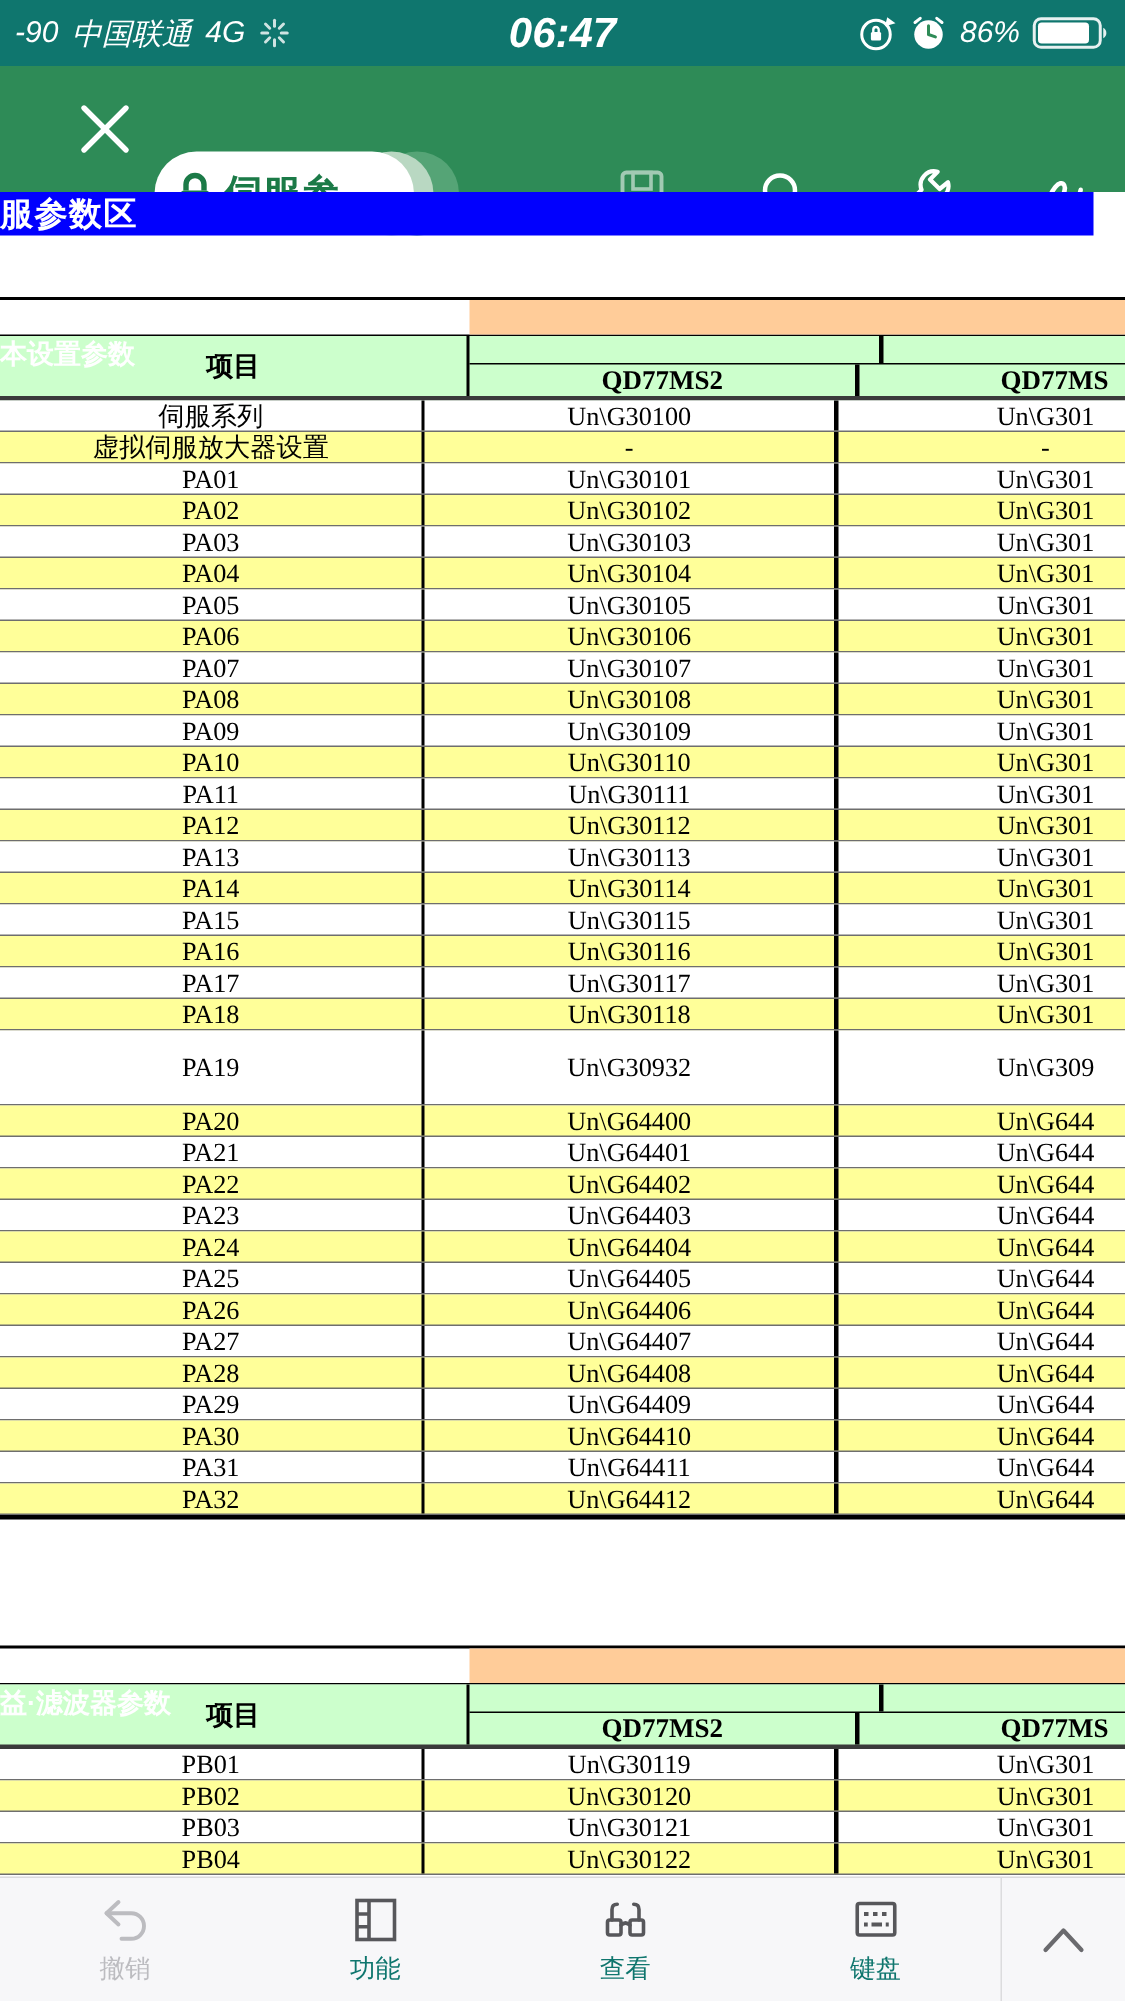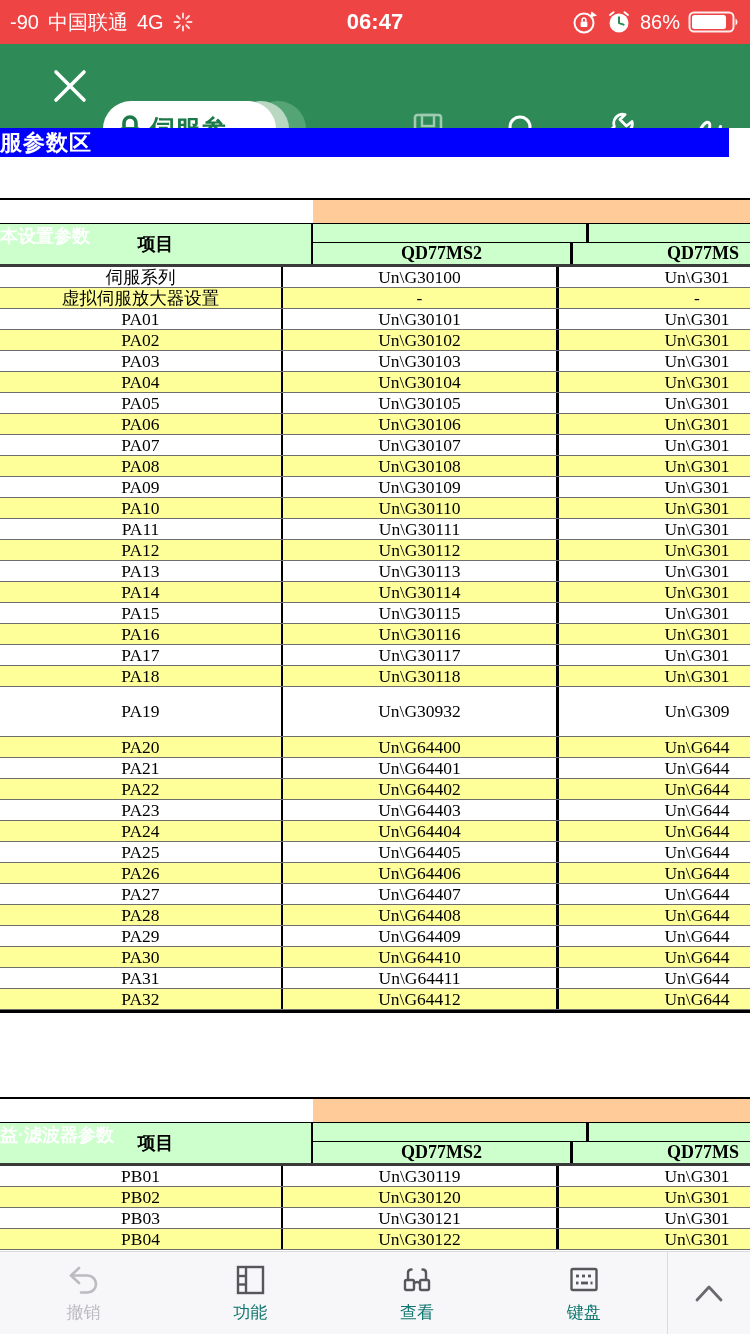--- a/index.html
+++ b/index.html
@@ -1,23 +1,23 @@
 <!DOCTYPE html>
 <html><head>
 <meta charset="utf-8">
 <style>
   html,body{margin:0;padding:0;}
   .phone{position:relative;width:750px;height:1334px;overflow:hidden;background:#fff;
          font-family:"Liberation Sans","DejaVu Sans",sans-serif;}
   
-  .status-bar{position:absolute;top:0;left:0;width:750px;height:44px;background:#ef4444;
-              display:flex;align-items:center;color:#fff;}
+  .status-bar{position:absolute;top:0;left:0;width:750px;height:44px;background:#0f766e;
+              display:flex;align-items:center;color:#fff;font-style:italic;}
   .sb-left{position:absolute;left:10px;top:0;height:44px;display:flex;align-items:center;gap:9px;
            font-size:20px;font-weight:400;}
-  .sb-time{position:absolute;left:0;width:750px;text-align:center;font-size:22px;font-weight:600;}
+  .sb-time{position:absolute;left:0;width:750px;text-align:center;font-size:28px;font-weight:600;}
   .sb-right{position:absolute;right:10px;top:0;height:44px;display:flex;align-items:center;gap:8px;font-size:20px;}
   
   .top-toolbar{position:absolute;top:44px;left:0;width:750px;height:84px;background:#2E8B57;}
   .close-btn{position:absolute;left:53px;top:25px;width:34px;height:34px;}
   .doc-pill{position:absolute;left:103px;top:57px;width:203px;height:56px;}
   .pill-circle{position:absolute;top:0;width:56px;height:56px;border-radius:28px;}
   .pc-outer{left:147px;background:#55a476;}
   .pc-mid{left:130px;background:#b9d8c2;}
   .pill-body{position:absolute;left:0;top:0;width:173px;height:56px;background:#fff;border-radius:28px;
              display:flex;align-items:center;overflow:hidden;}

